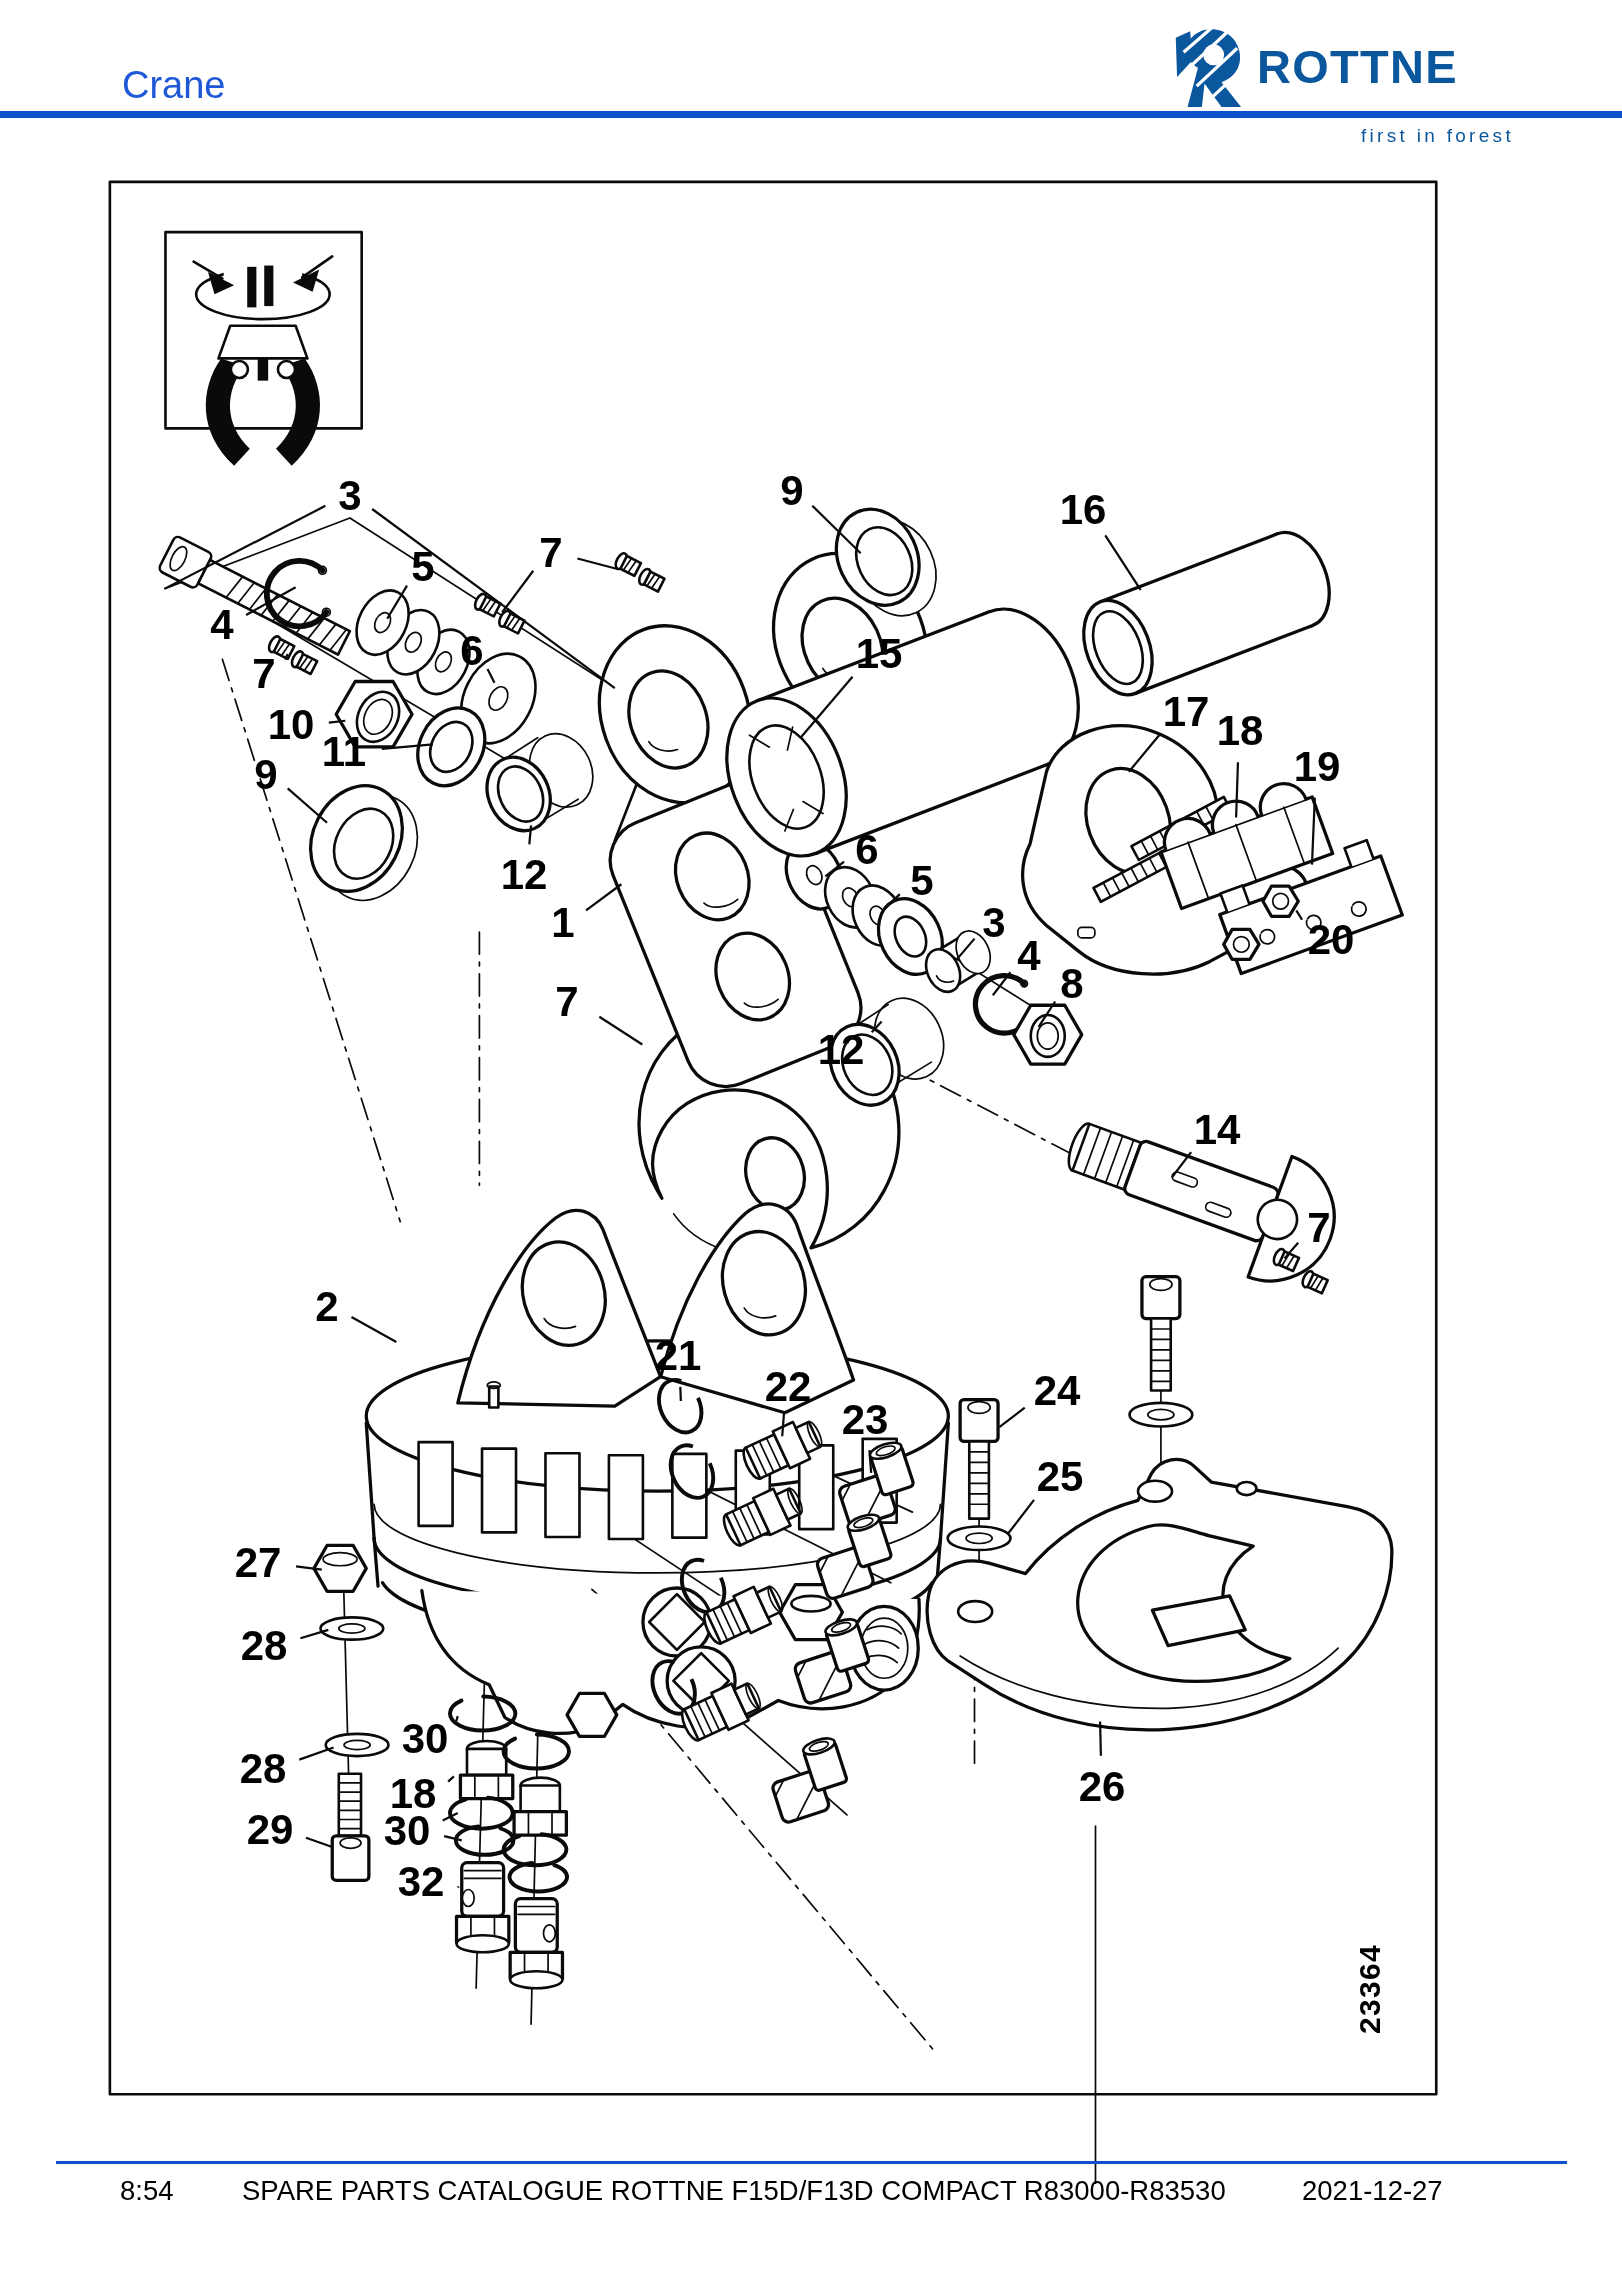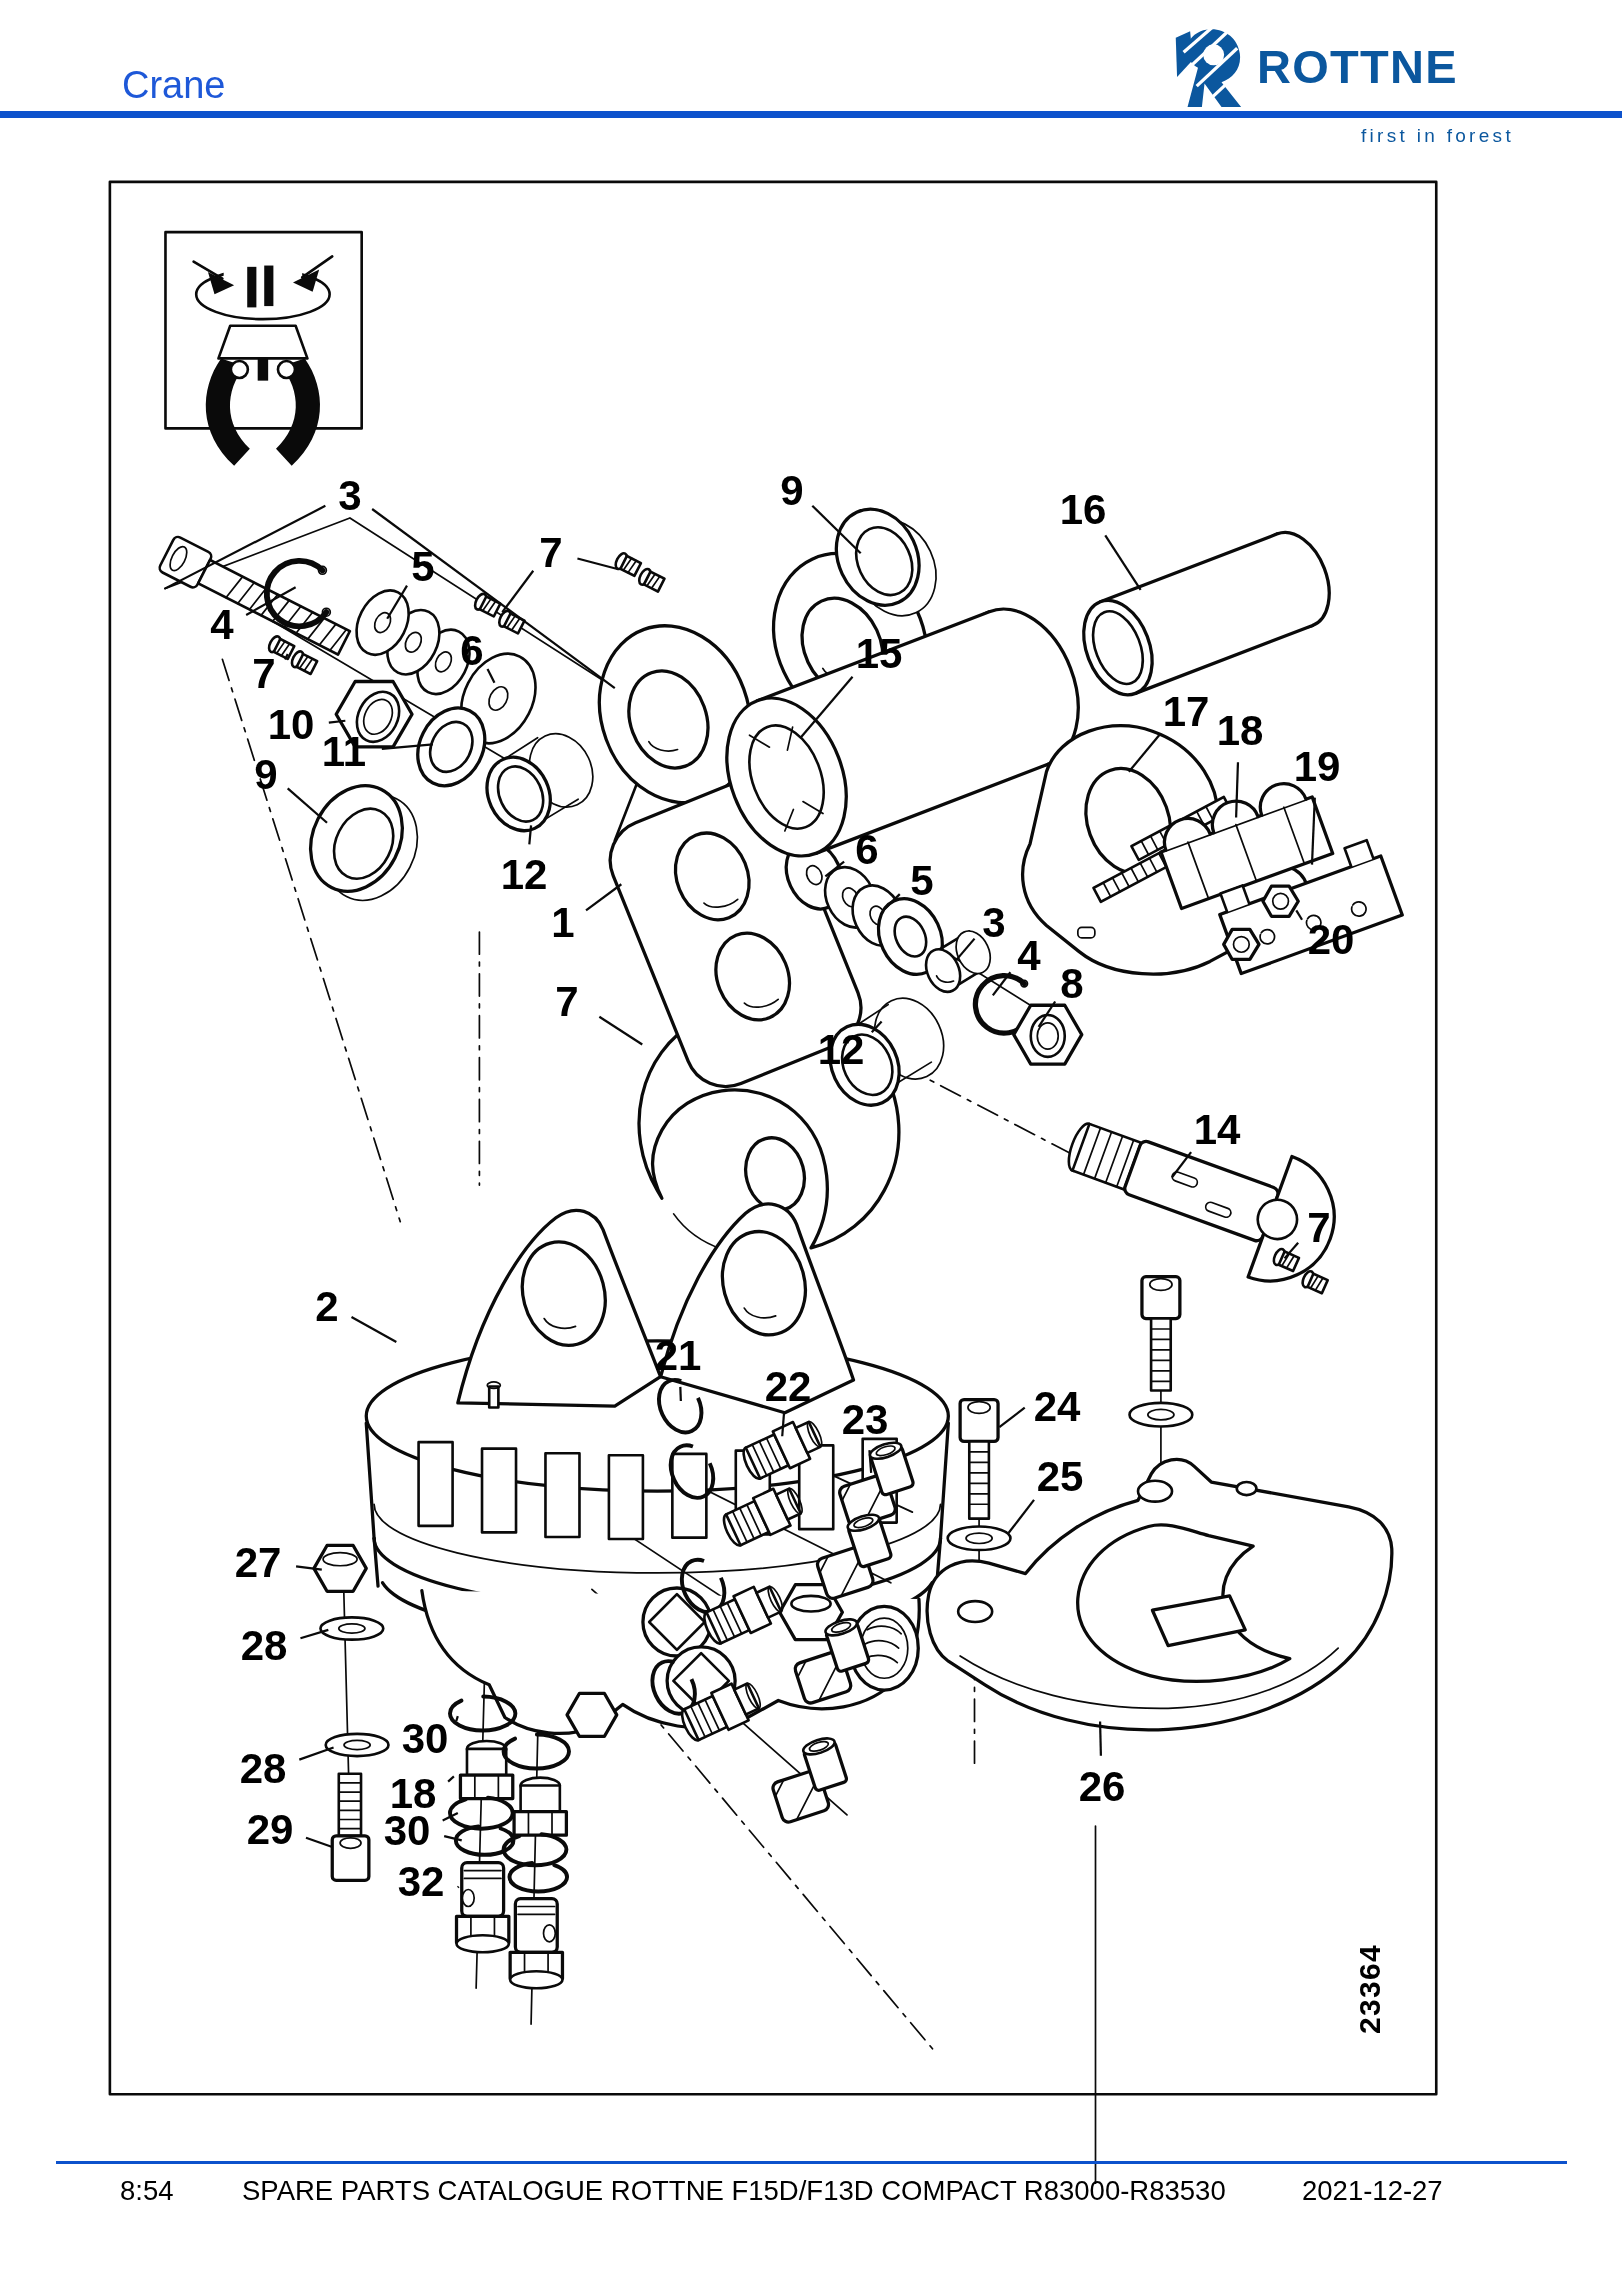--- a/index.html
+++ b/index.html
@@ -560,21 +560,21 @@
     <div class="part-label" style="left: 994px; top: 923px;">3</div>
     <div class="part-label" style="left: 1029px; top: 956px;">4</div>
     <div class="part-label" style="left: 1072px; top: 984px;">8</div>
     <div class="part-label" style="left: 841px; top: 1050px;">12</div>
     <div class="part-label" style="left: 1217px; top: 1130px;">14</div>
     <div class="part-label" style="left: 1319px; top: 1228px;">7</div>
     <div class="part-label" style="left: 327px; top: 1307px;">2</div>
     <div class="part-label" style="left: 678px; top: 1356px;">21</div>
     <div class="part-label" style="left: 788px; top: 1343px; margin-top: 44px;">22</div>
     <div class="part-label" style="left: 865px; top: 1420px;">23</div>
-    <div class="part-label" style="left: 1057px; top: 1391px; margin-top: 16px;">24</div>
+    <div class="part-label" style="left: 1057px; top: 1391px;">24</div>
     <div class="part-label" style="left: 1060px; top: 1477px;">25</div>
     <div class="part-label" style="left: 1102px; top: 1787px;">26</div>
     <div class="part-label" style="left: 258px; top: 1563px;">27</div>
     <div class="part-label" style="left: 264px; top: 1646px;">28</div>
     <div class="part-label" style="left: 263px; top: 1769px;">28</div>
     <div class="part-label" style="left: 270px; top: 1830px;">29</div>
     <div class="part-label" style="left: 425px; top: 1739px;">30</div>
     <div class="part-label" style="left: 413px; top: 1794px;">18</div>
     <div class="part-label" style="left: 407px; top: 1831px;">30</div>
     <div class="part-label" style="left: 421px; top: 1882px;">32</div>

